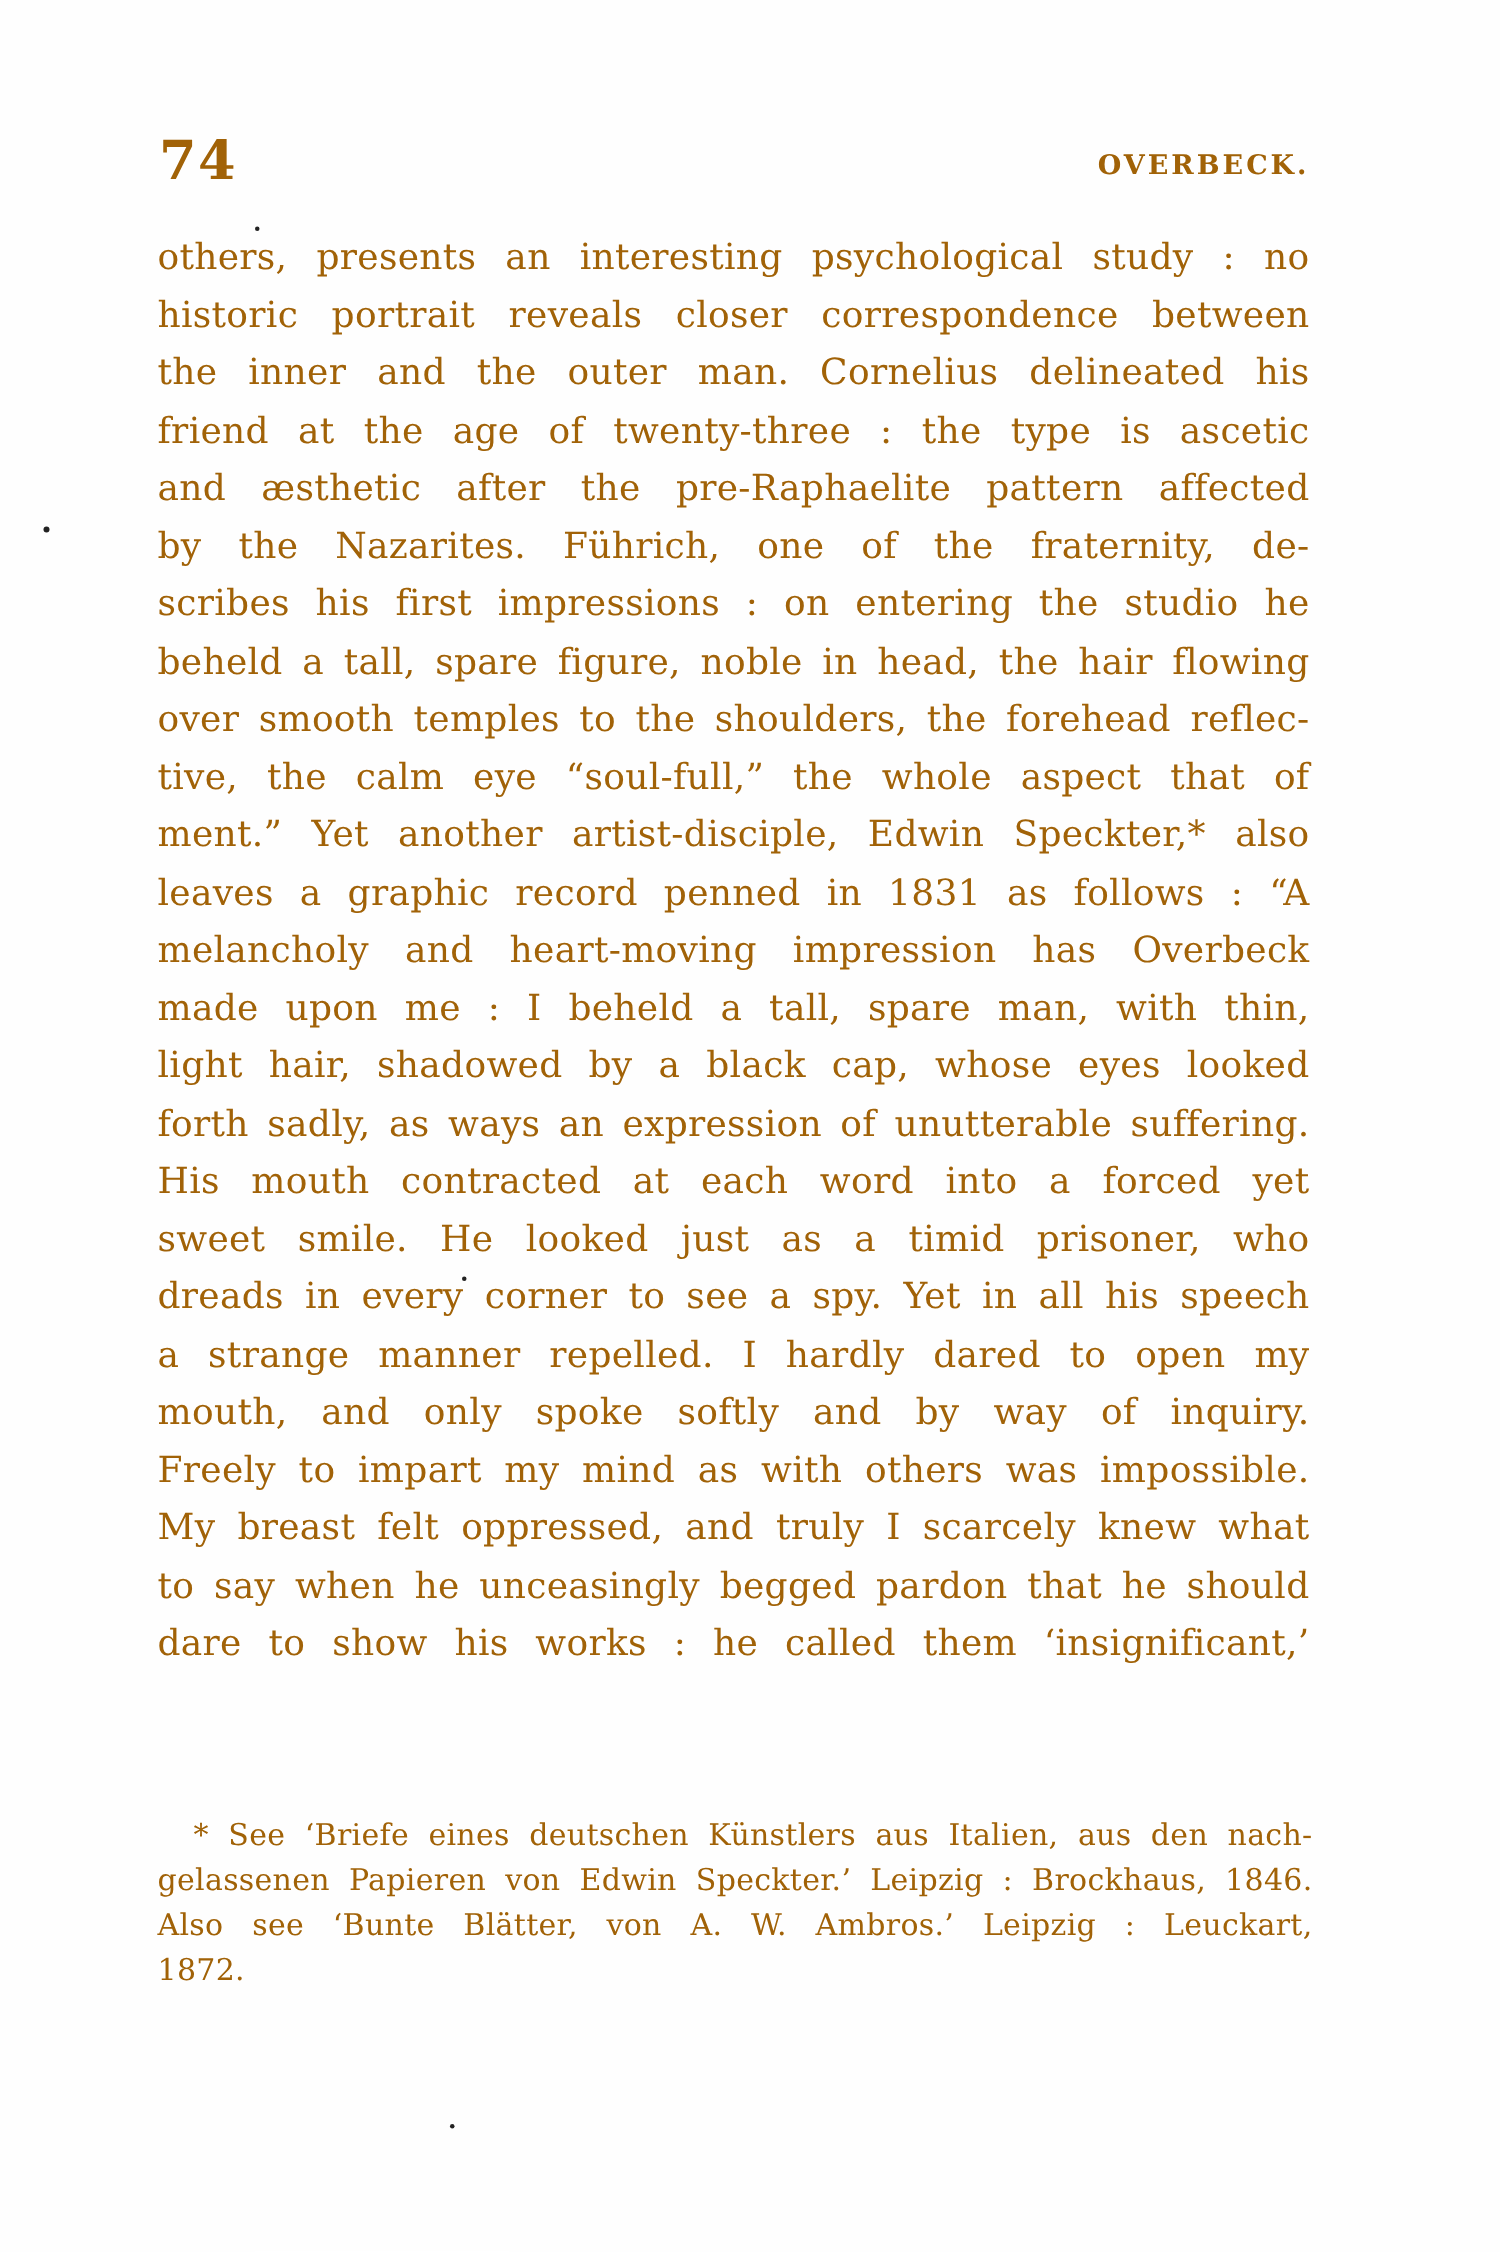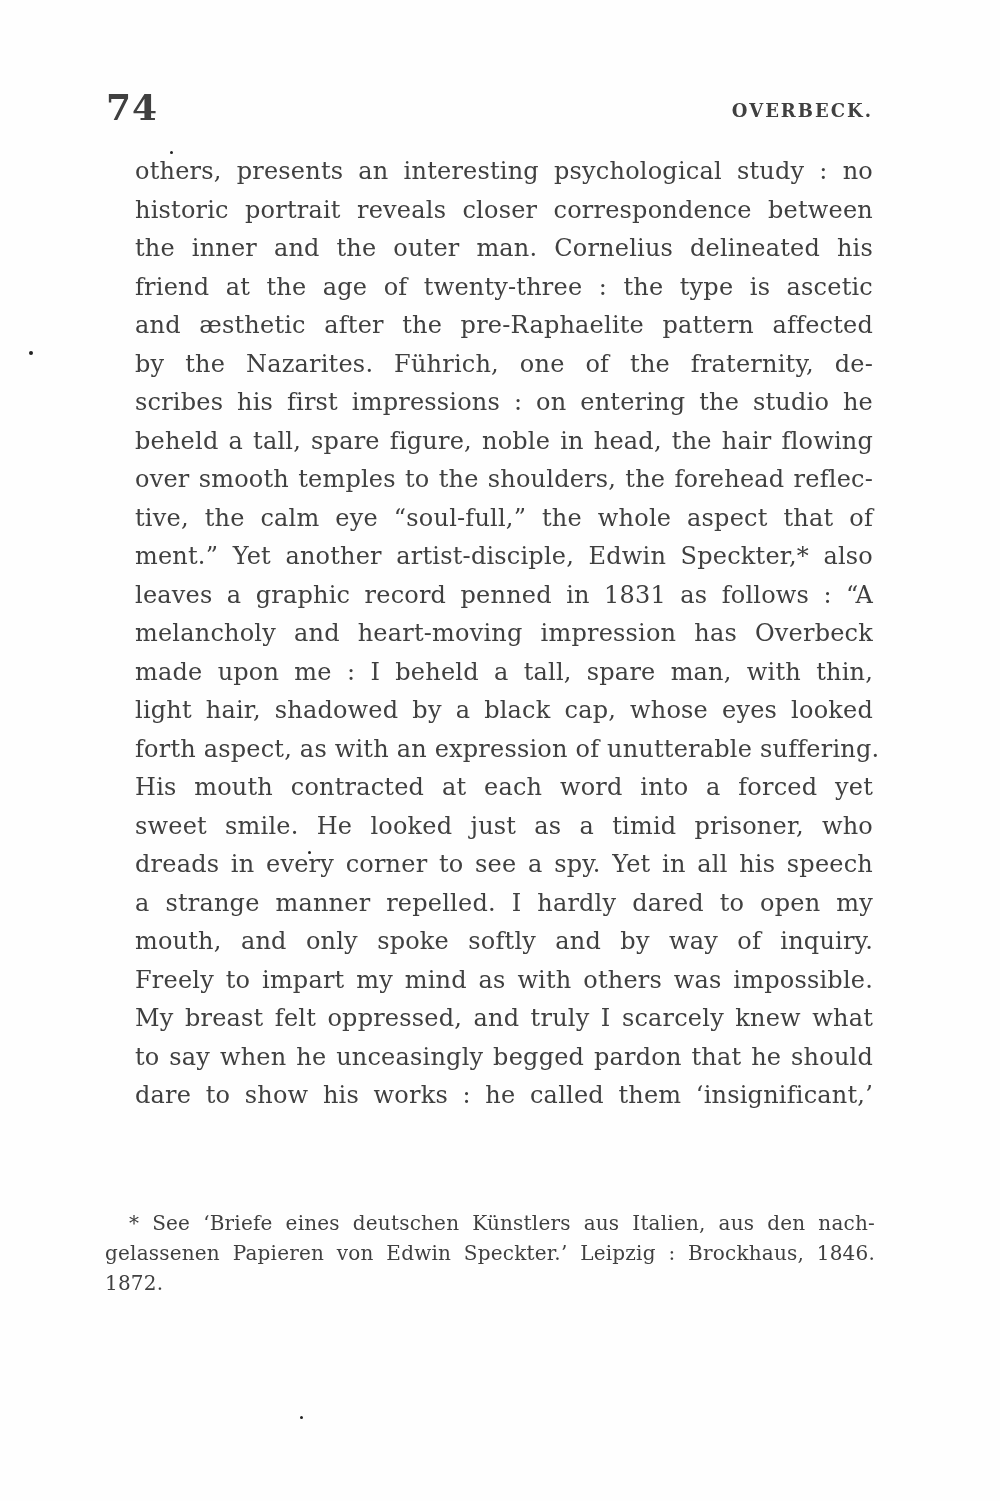--- a/index.html
+++ b/index.html
@@ -5,21 +5,21 @@
   html, body {
     margin: 0;
     padding: 0;
     background: #ffffff;
   }
   .page {
     position: relative;
     width: 1000px;
     height: 1501px;
     background: #fefefe;
-    color: #404040;
+    color: #a16207;
     font-family: "DejaVu Serif", "Liberation Serif", serif;
     overflow: hidden;
   }
   .page-number {
     position: absolute;
     top: 89px;
     left: 106px;
     font-size: 36px;
     line-height: 1;
     font-weight: 600;
@@ -44,21 +44,20 @@
     font-size: 24px;
     line-height: 38.5px;
     letter-spacing: 0.2px;
   }
   .body-text .line {
     height: 38.5px;
     text-align: justify;
     text-align-last: justify;
     text-justify: inter-word;
     white-space: nowrap;
-    margin-left: 30px;
   }
   .footnote {
     position: absolute;
     top: 1208px;
     left: 105px;
     width: 770px;
     font-size: 20px;
     line-height: 30px;
     letter-spacing: 0.2px;
   }
@@ -103,35 +102,36 @@
       <div class="line">by the Nazarites.  Führich, one of the fraternity, de-</div>
       <div class="line">scribes his first impressions : on entering the studio he</div>
       <div class="line">beheld a tall, spare figure, noble in head, the hair flowing</div>
       <div class="line">over smooth temples to the shoulders, the forehead reflec-</div>
       <div class="line">tive, the calm eye “soul-full,” the whole aspect that of</div>
       <div class="line">ment.”  Yet another artist-disciple, Edwin Speckter,* also</div>
       <div class="line">leaves a graphic record penned in 1831 as follows : “A</div>
       <div class="line">melancholy and heart-moving impression has Overbeck</div>
       <div class="line">made upon me : I beheld a tall, spare man, with thin,</div>
       <div class="line">light hair, shadowed by a black cap, whose eyes looked</div>
-      <div class="line">forth aspect, as with an expression of unutterable suffering.</div>
+      <div class="line">forth sadly, as ways an expression of unutterable suffering.</div>
       <div class="line">His mouth contracted at each word into a forced yet</div>
       <div class="line">sweet smile.  He looked just as a timid prisoner, who</div>
       <div class="line">dreads in every corner to see a spy.  Yet in all his speech</div>
       <div class="line">a strange manner repelled.  I hardly dared to open my</div>
       <div class="line">mouth, and only spoke softly and by way of inquiry.</div>
       <div class="line">Freely to impart my mind as with others was impossible.</div>
       <div class="line">My breast felt oppressed, and truly I scarcely knew what</div>
       <div class="line">to say when he unceasingly begged pardon that he should</div>
       <div class="line">dare to show his works : he called them ‘insignificant,’</div>
     </div>
 
   <div class="footnote">
       <div class="line">* See ‘Briefe eines deutschen Künstlers aus Italien, aus den nach-</div>
       <div class="line">gelassenen Papieren von Edwin Speckter.’  Leipzig : Brockhaus, 1846.</div>
+      <div class="line">Also see ‘Bunte Blätter, von A. W. Ambros.’  Leipzig : Leuckart,</div>
       <div class="line">1872.</div>
     </div>
 
   <div class="speck speck-1"></div>
   <div class="speck speck-2"></div>
   <div class="speck speck-3"></div>
   <div class="speck speck-4"></div>
 
 </div>
 

